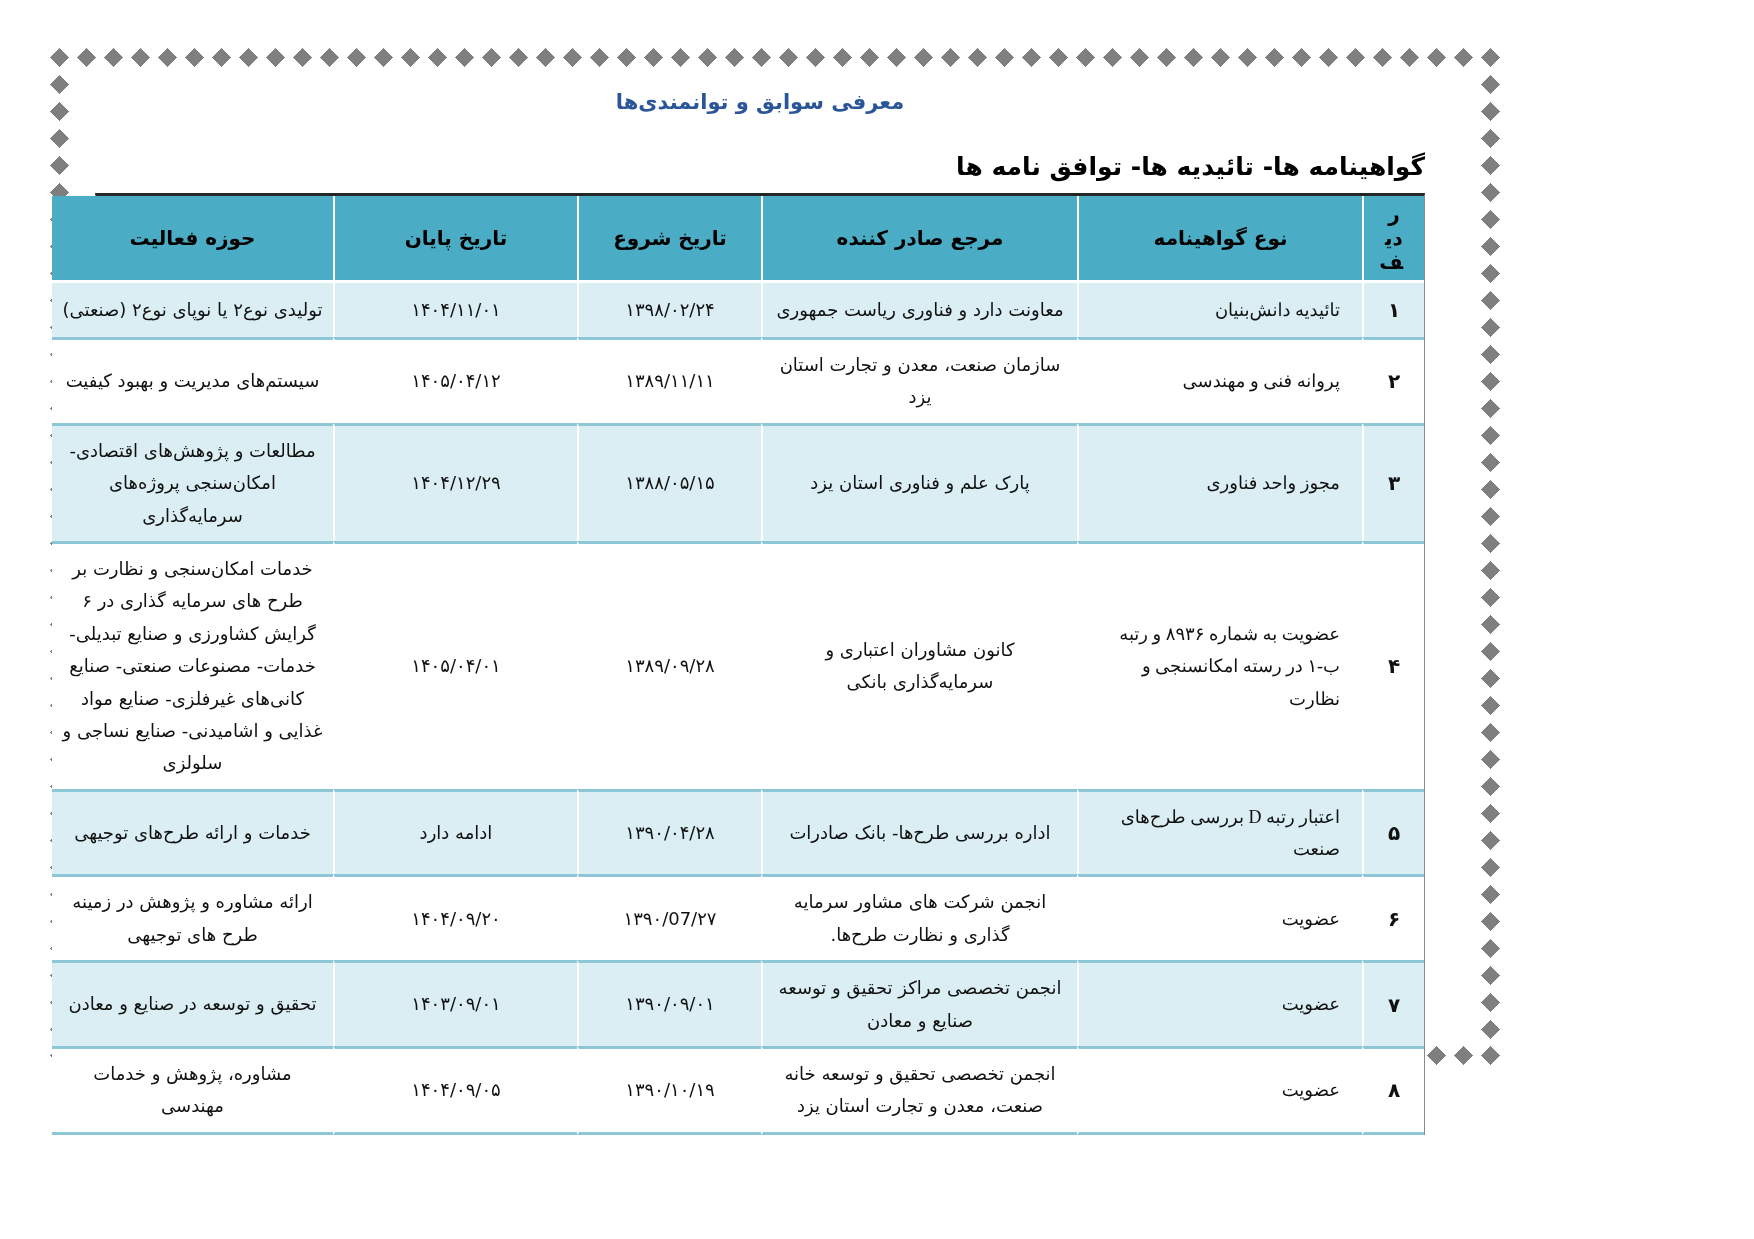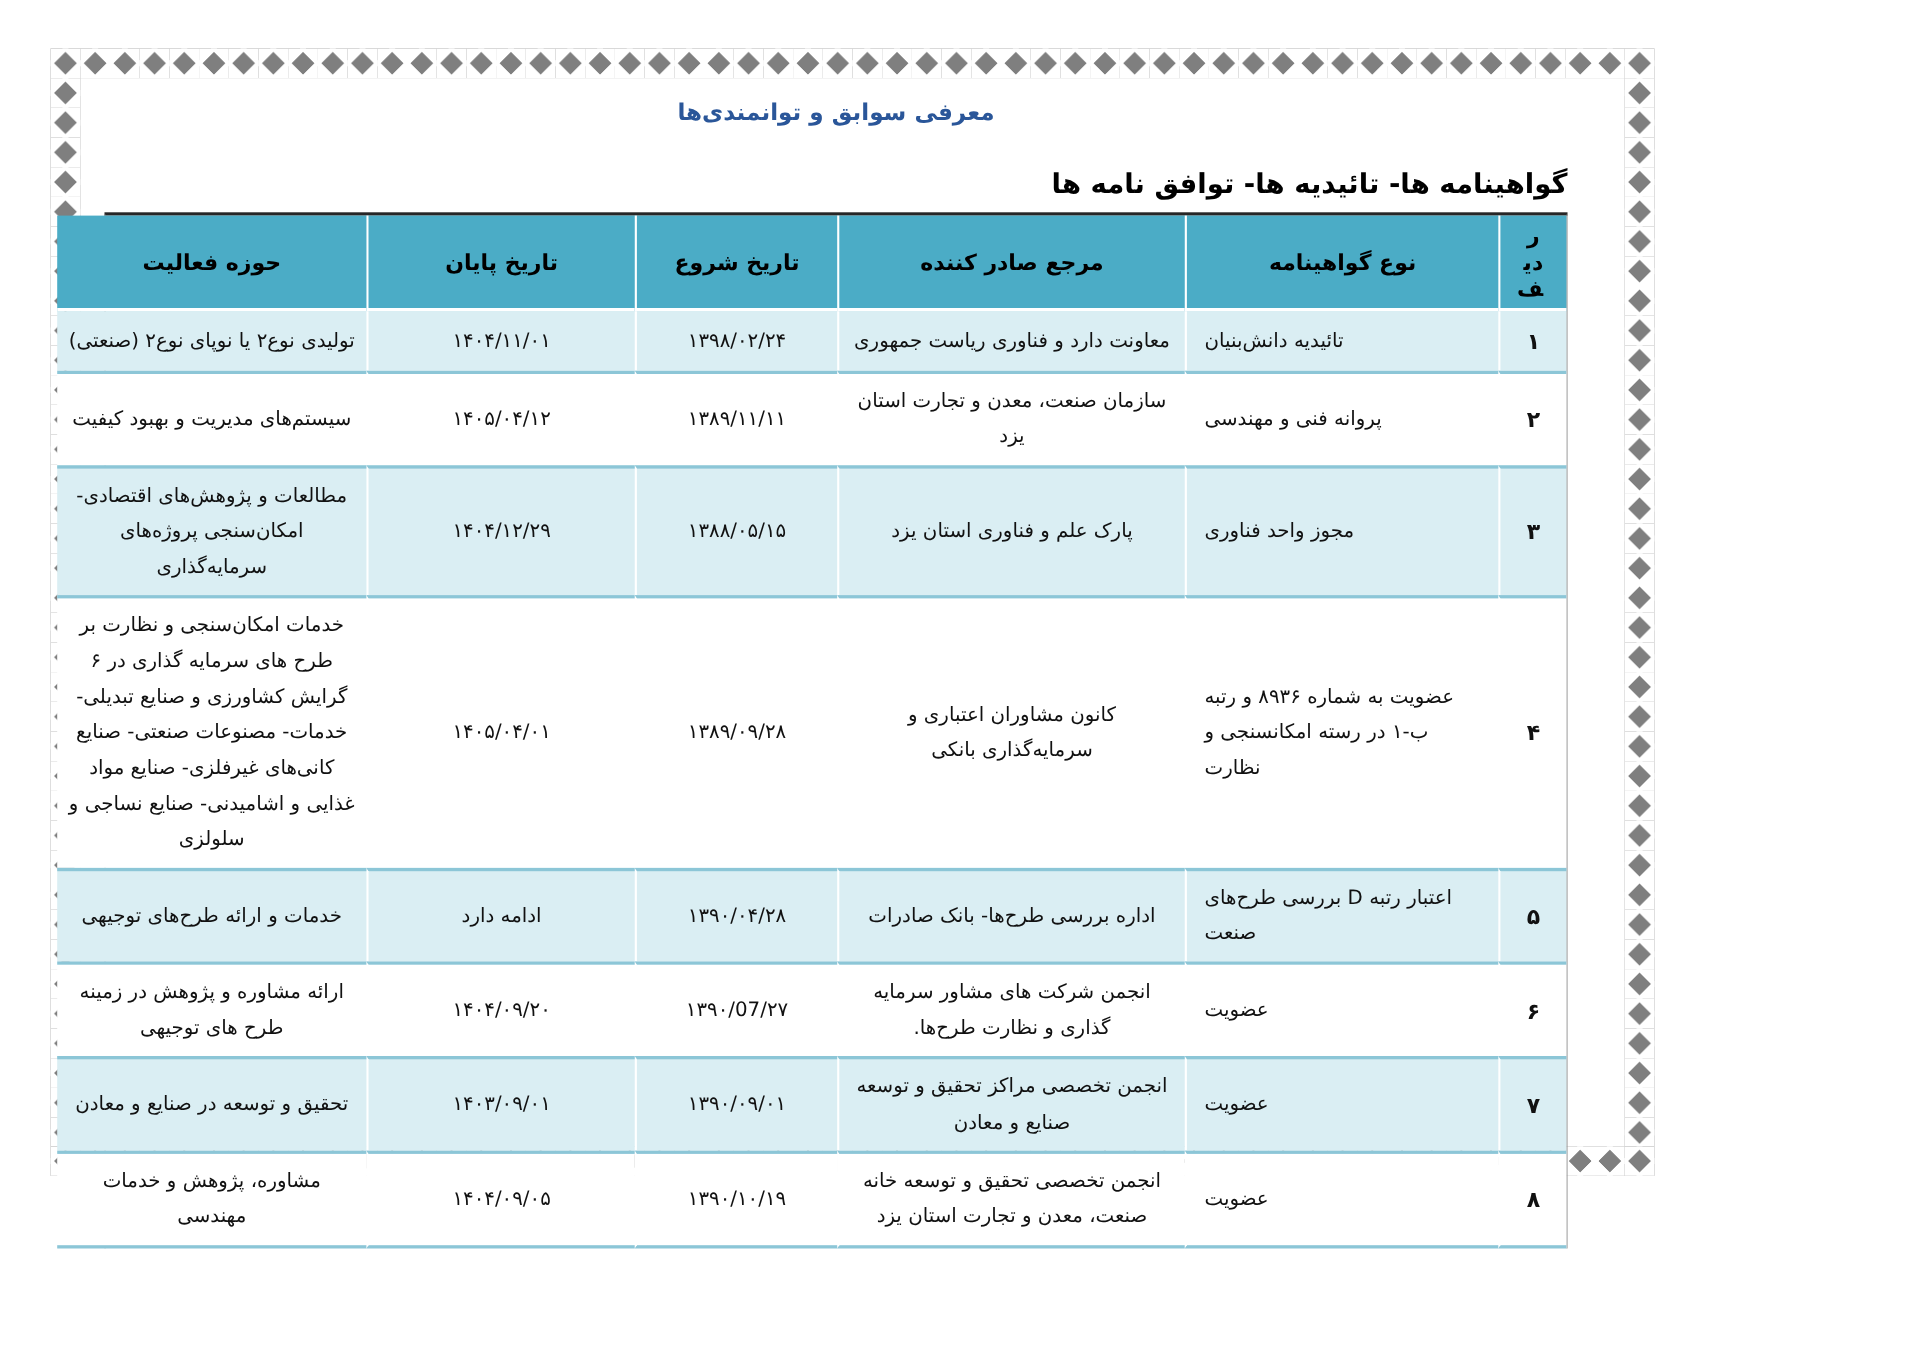--- a/index.html
+++ b/index.html
@@ -60,21 +60,21 @@
     font-size:18px;line-height:1.8;color:#111;
     padding:9px 10px;text-align:center;background:#fff;
   }
   td:not(:last-child){border-left:2px solid #fff;}
   tbody tr + tr td{border-top:3px solid var(--row-border-teal,#8cc6d7);}
   tbody tr:last-child td{border-bottom:3px solid var(--row-border-teal,#8cc6d7);}
   tbody tr:nth-child(odd) td{background:var(--row-light-blue,#daeef3);}
 
   .col-radif{width:62px;font-weight:bold;font-size:20px;margin-top:28px;}
   .col-type{width:285px;}
-  td.col-type{text-align:left;padding-left:16px;padding-right:37px;}
+  td.col-type{text-align:right;padding-left:16px;padding-right:22px;font-family:Liberation Serif, serif;}
   .col-issuer{width:316px;}
   .col-start{width:184px;}
   .col-end{width:244px;}
   .col-field{width:281px;}
 </style>
 </head>
 <body>
 
 <div class="page">
   <div class="diamond-strip strip-top"></div>

